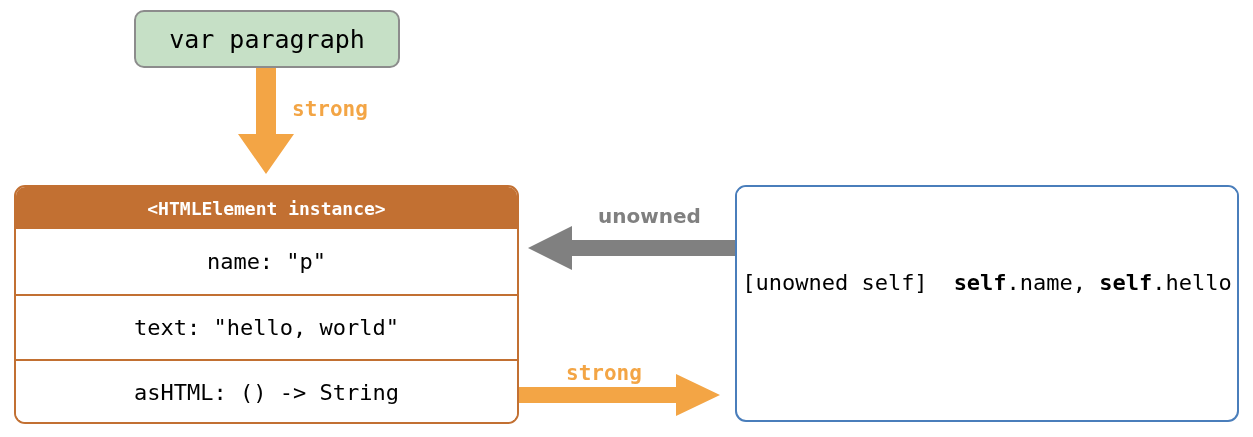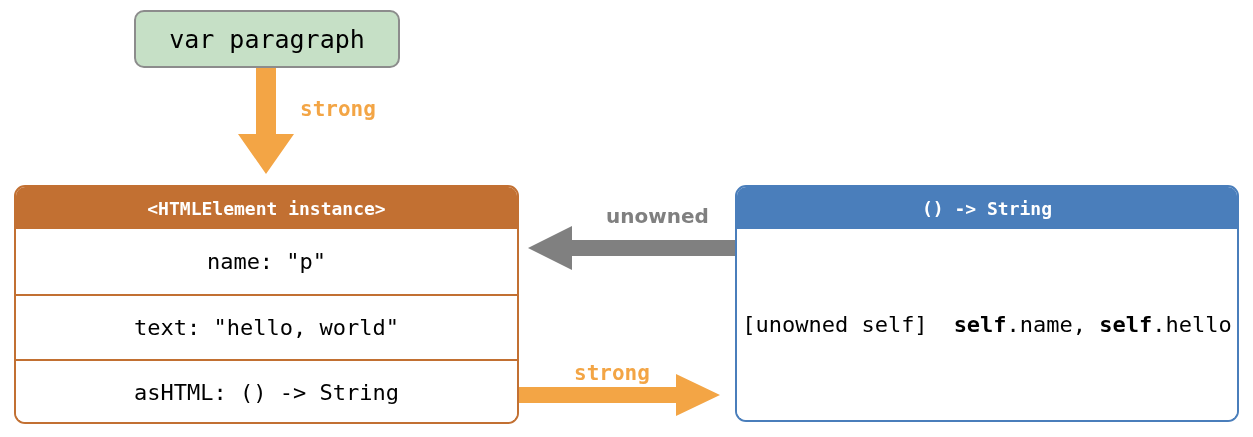--- a/index.html
+++ b/index.html
@@ -42,21 +42,20 @@
   .arrow-svg { position: absolute; overflow: visible; }
 
   #arrow-strong-down { left: 238px; top: 68px; }
   #arrow-unowned-left { left: 528px; top: 226px; }
   #arrow-strong-right { left: 512px; top: 374px; }
 
   .arrow-label {
     position: absolute;
     white-space: nowrap;
     font-weight: bold;
-    margin-left: 8px;
   }
   #label-strong-down {
     left: 292px;
     top: 97px;
     font-family: "DejaVu Sans Mono", monospace;
     font-size: 21px;
     color: #f3a545;
   }
   #label-unowned {
     left: 598px;
@@ -175,20 +174,19 @@
 <span id="label-strong-right" class="arrow-label">strong</span>
 
 <div id="instance-box" class="obj-box">
   <div class="obj-header">&lt;HTMLElement instance&gt;</div>
   <div class="obj-row">name: "p"</div>
   <div class="obj-row">text: "hello, world"</div>
   <div class="obj-row">asHTML: () -&gt; String</div>
 </div>
 
 <div id="closure-box" class="obj-box">
-  <div class="obj-header">() -&gt; String</div>
   <div class="closure-body">
     <div class="closure-line">[unowned self]</div>
     <div class="closure-line">
       <b>self</b><span>.name, </span><b>self</b><span>.hello</span>
     </div>
   </div>
 </div>
 
 </body></html>

